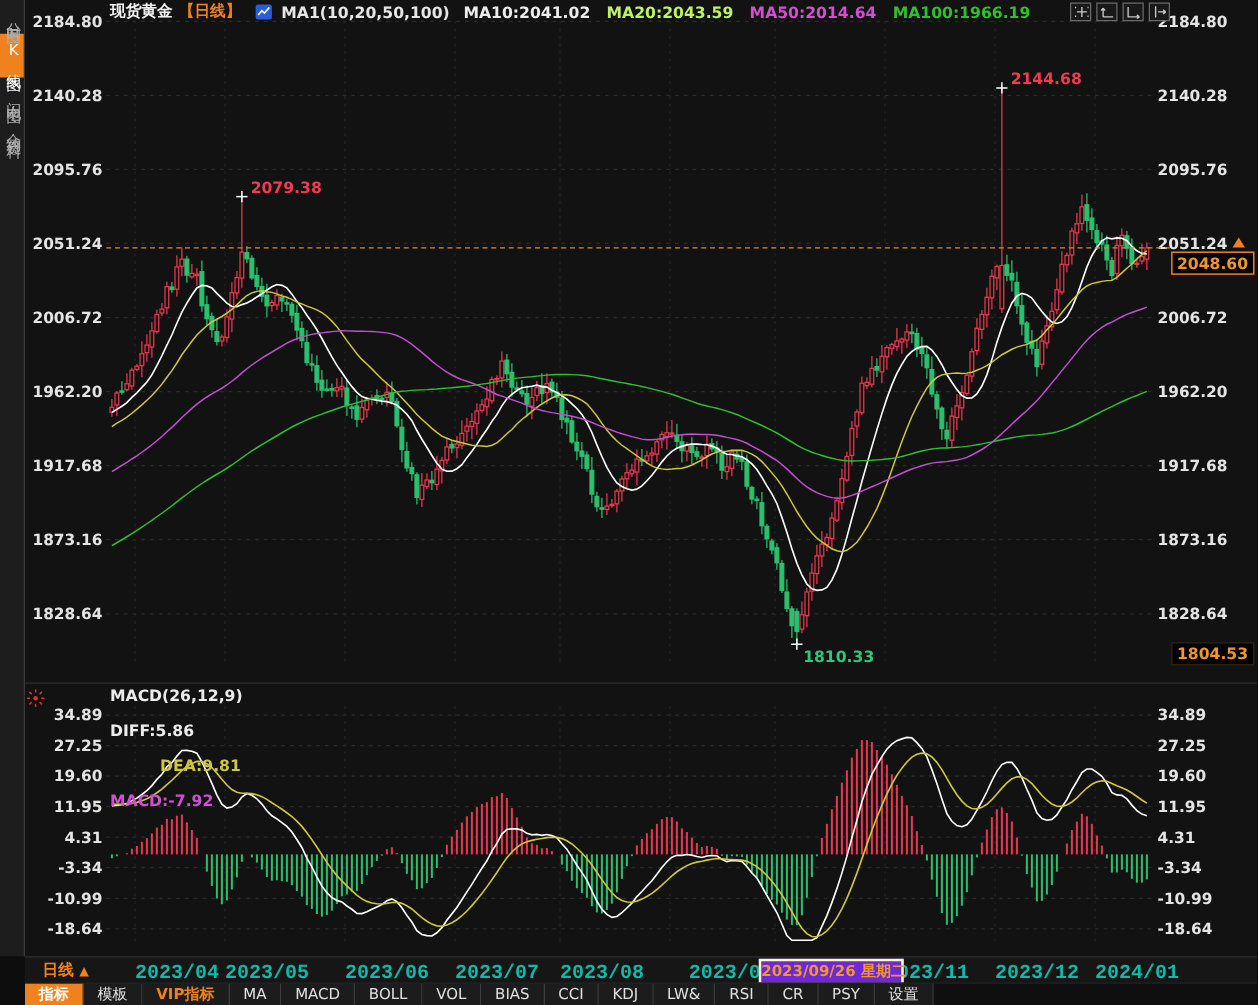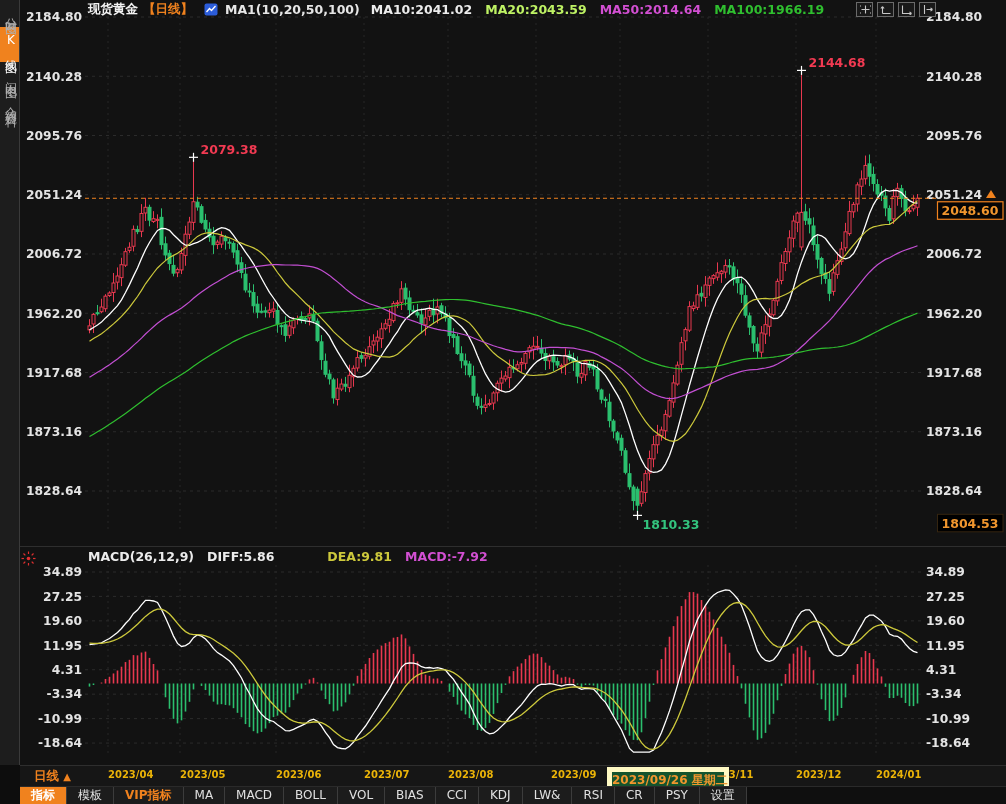--- a/index.html
+++ b/index.html
@@ -19,29 +19,29 @@
           z-index:5;font-size:12.5px;font-weight:bold;white-space:nowrap;text-align:right;}
   .symbol{color:#f2f2f2;} .period{color:#f0821e;margin-left:-6px;}
   .hicon{display:inline-flex;width:14px;height:13px;}
   .ma-title{color:#e6e6e6;margin-left:-4px;}
   .top-icons{position:absolute;right:70px;top:2px;display:flex;gap:4px;z-index:5;}
   .ticon{width:15px;height:13px;border:1px solid #6a6a6a;background:#191919;display:flex;
          align-items:center;justify-content:center;cursor:pointer;}
   
   .macd-ind-icon{position:absolute;left:21px;top:551px;z-index:5;cursor:pointer;}
   .macd-header{position:absolute;left:88px;top:549px;display:flex;gap:13px;z-index:5;
-               font-size:12.5px;font-weight:bold;white-space:nowrap;}
+               font-size:12.5px;font-weight:bold;white-space:nowrap;flex-direction:column;}
   
   .xaxis{position:absolute;left:20px;top:765px;width:986px;height:21px;background:#161616;
          border-top:1px solid #2e2e2e;z-index:5;box-sizing:border-box;}
   .period-btn{position:absolute;left:14px;top:2px;color:#f0821e;font-weight:bold;font-size:12.5px;cursor:pointer;white-space:nowrap;}
   .period-btn .arrow{font-size:10px;}
-  .xlabel{position:absolute;top:3px;font-size:10px;font-weight:bold;color:#eab308;white-space:nowrap;}
+  .xlabel{position:absolute;top:3px;font-size:16px;font-weight:bold;color:#14b8a6;white-space:nowrap;font-family:Liberation Mono, monospace;}
   .date-tip{position:absolute;left:587px;top:1px;width:112px;height:17px;line-height:17px;text-align:right;
-            background:#14532d;border:5px solid #fef9c3;color:#f0962e;font-size:12px;font-weight:bold;z-index:4;white-space:nowrap;}
+            background:#6d28d9;border:2px solid #fef9c3;color:#f0962e;font-size:12px;font-weight:bold;z-index:4;white-space:nowrap;}
   
   .toolbar{position:absolute;left:20px;top:786px;width:986px;height:18px;background:#0f0f0f;
            border-top:1px solid #2a2a2a;display:flex;z-index:5;box-sizing:border-box;}
   .titem{height:18px;line-height:17px;padding:0 11px;font-size:12px;color:#e0e0e0;background:#1c1c1c;
          border-right:1px solid #3c3c3c;cursor:pointer;white-space:nowrap;}
   .titem.active{background:#f0821e;color:#fff;font-weight:bold;}
   .titem.vip{color:#f0821e;font-weight:bold;}
   .tfill{flex:1;background:#0f0f0f;}
 </style>
 </head>

